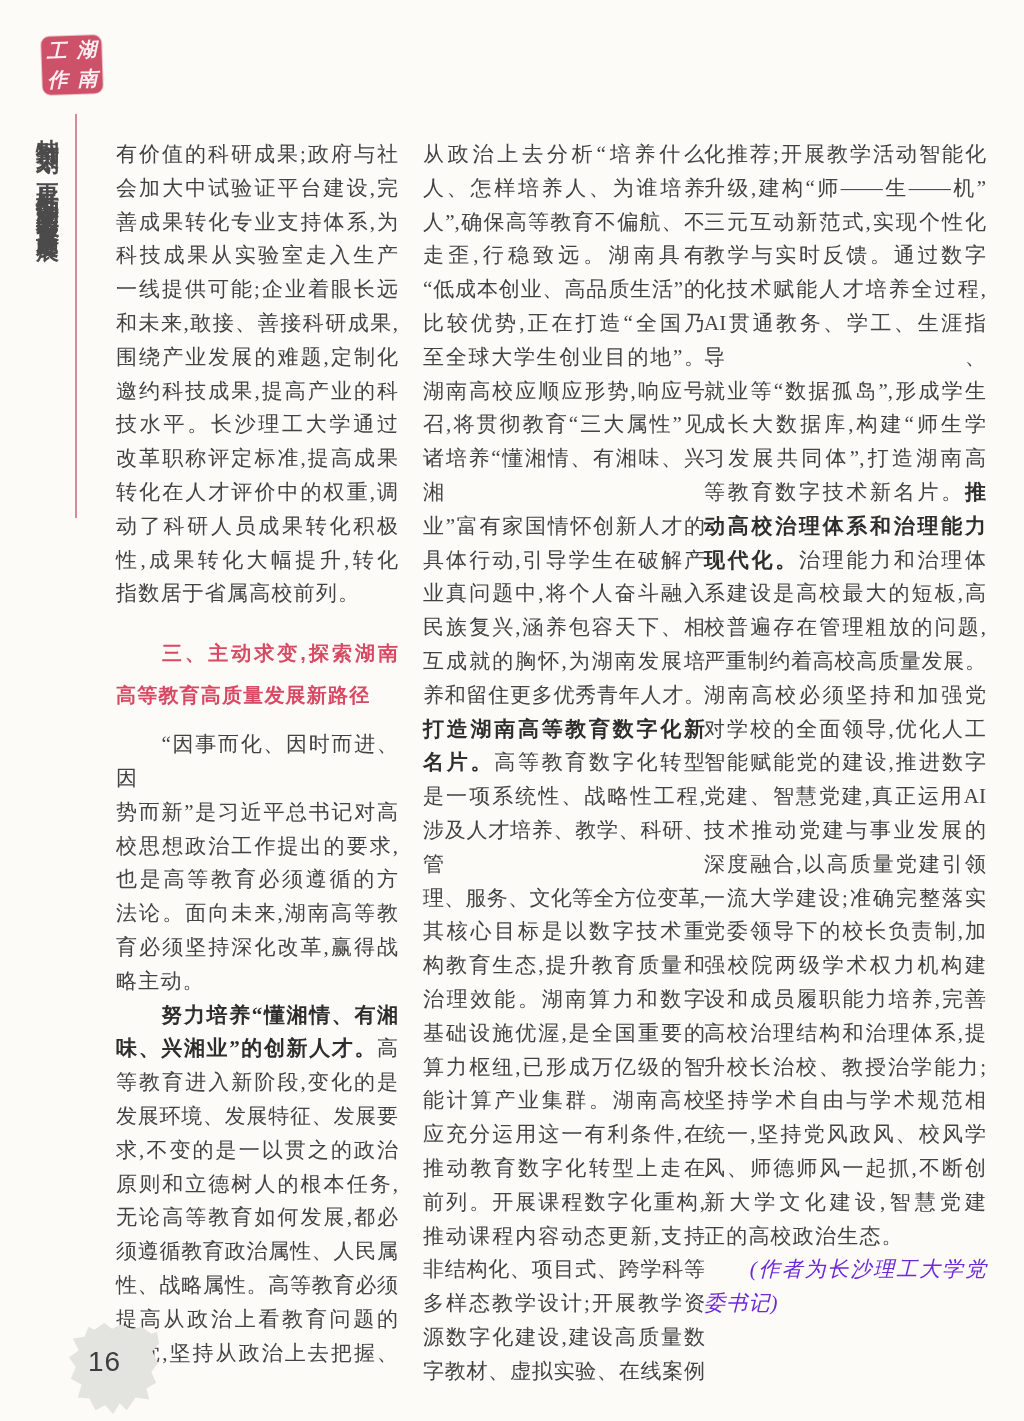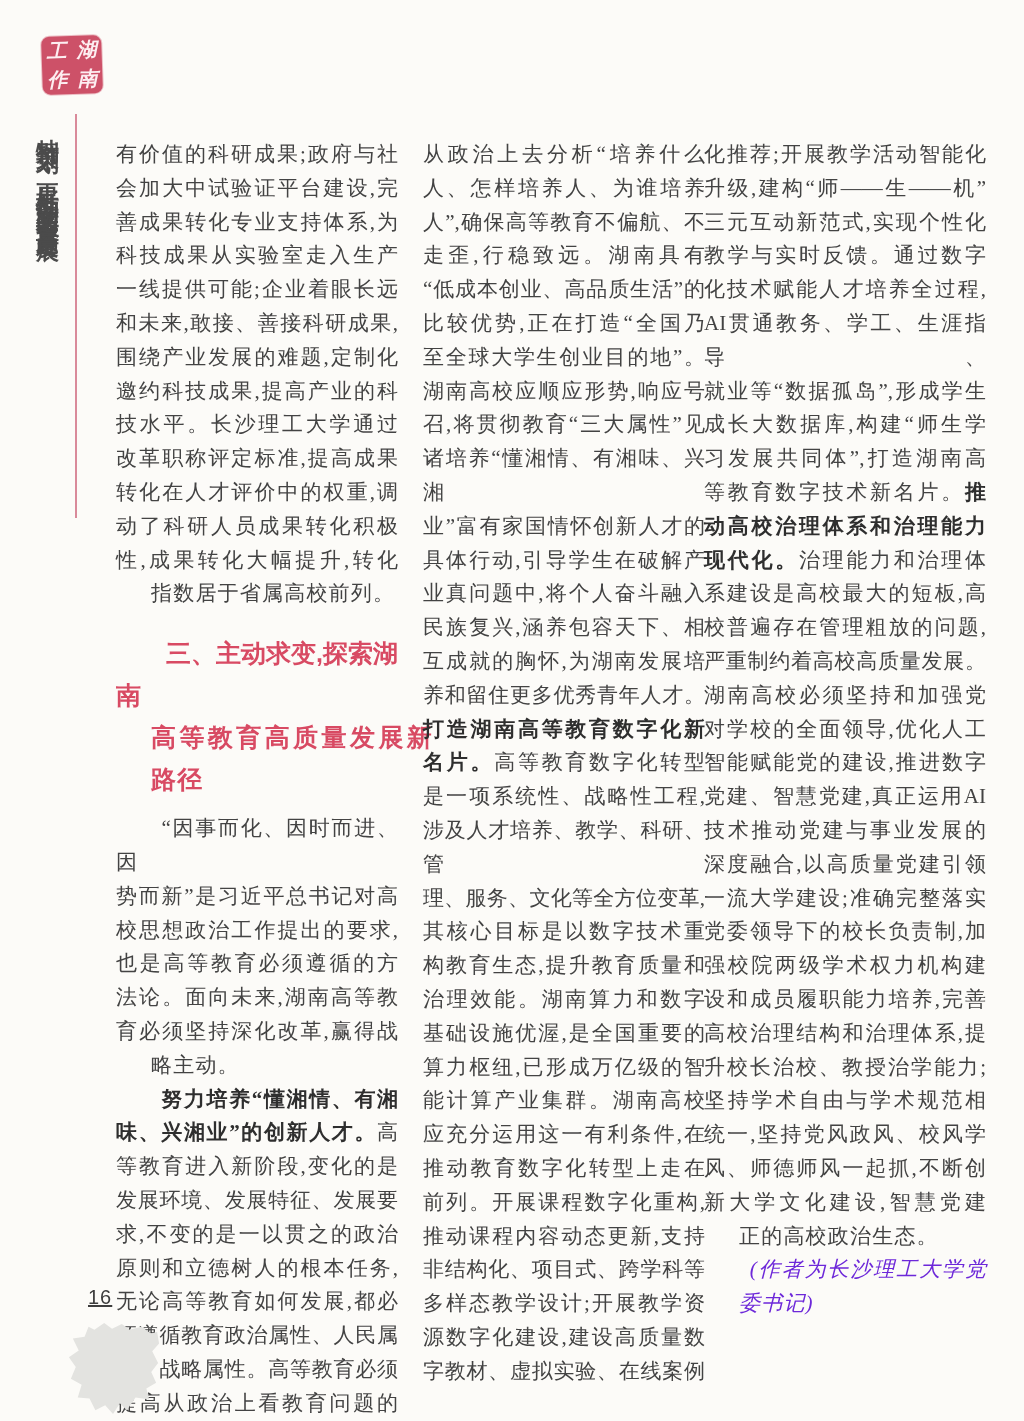--- a/index.html
+++ b/index.html
@@ -41,36 +41,36 @@
   .col{position:absolute;top:138px;width:282px;}
   .col1{left:116px;}
   .col2{left:423px;}
   .col3{left:704px;}
   .line{
     width:100%;
     line-height:33.8px;font-size:21px;
     text-align:justify;text-align-last:justify;text-justify:inter-character;
     white-space:pre-wrap;
   }
-  .line.end{text-align-last:left;letter-spacing:1.2px;margin-left:35px;}
+  .line.end{text-align-last:left;letter-spacing:1.2px;}
   .line span.n{}
   .line span.b{font-weight:700;color:#2e2e2e;}
   .line span.i{font-style:italic;color:#6d28d9;}
   .block.heading{margin:21px 0 12px;}
   .block.heading .line{
     font-family:"Liberation Sans","DejaVu Sans",sans-serif;
     font-weight:700;color:var(--heading-red,#d84a63);
-    font-size:25px;line-height:42px;
+    font-size:20px;line-height:42px;
   }
   
   .map-blob{position:absolute;left:56px;top:1320px;width:116px;height:98px;}
   .pagenum{
-    position:absolute;left:88px;top:1286px;
+    position:absolute;left:88px;top:1346px;
     font-family:"Liberation Sans","DejaVu Sans",sans-serif;
-    font-size:20px;color:#3d3d3d;letter-spacing:1px;text-decoration:underline;
+    font-size:28px;color:#3d3d3d;letter-spacing:1px;
   }
 </style>
 </head>
 <body>
 
 <div class="page">
 
   <div class="seal">
     <span>工</span>
     <span>湖</span>

